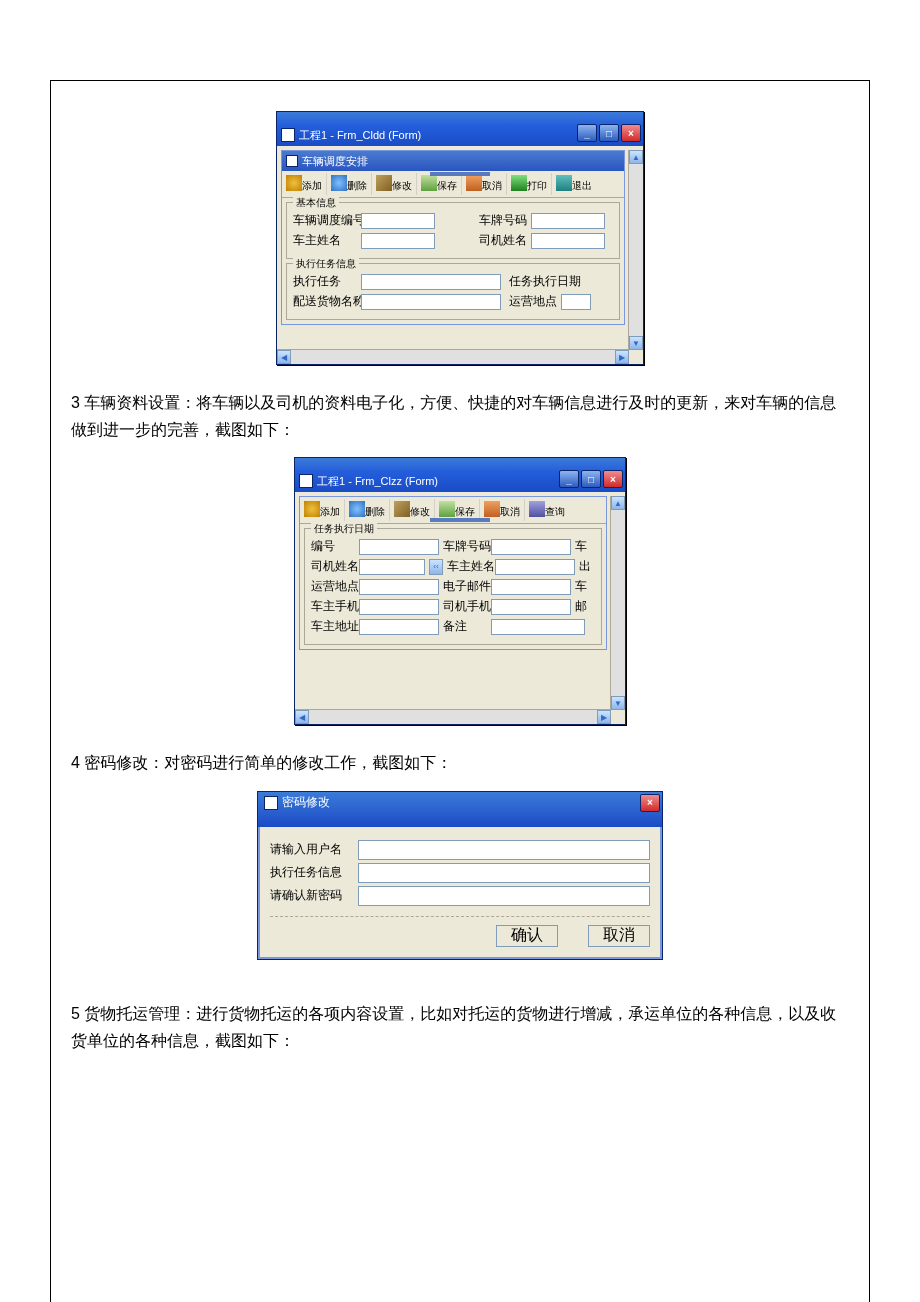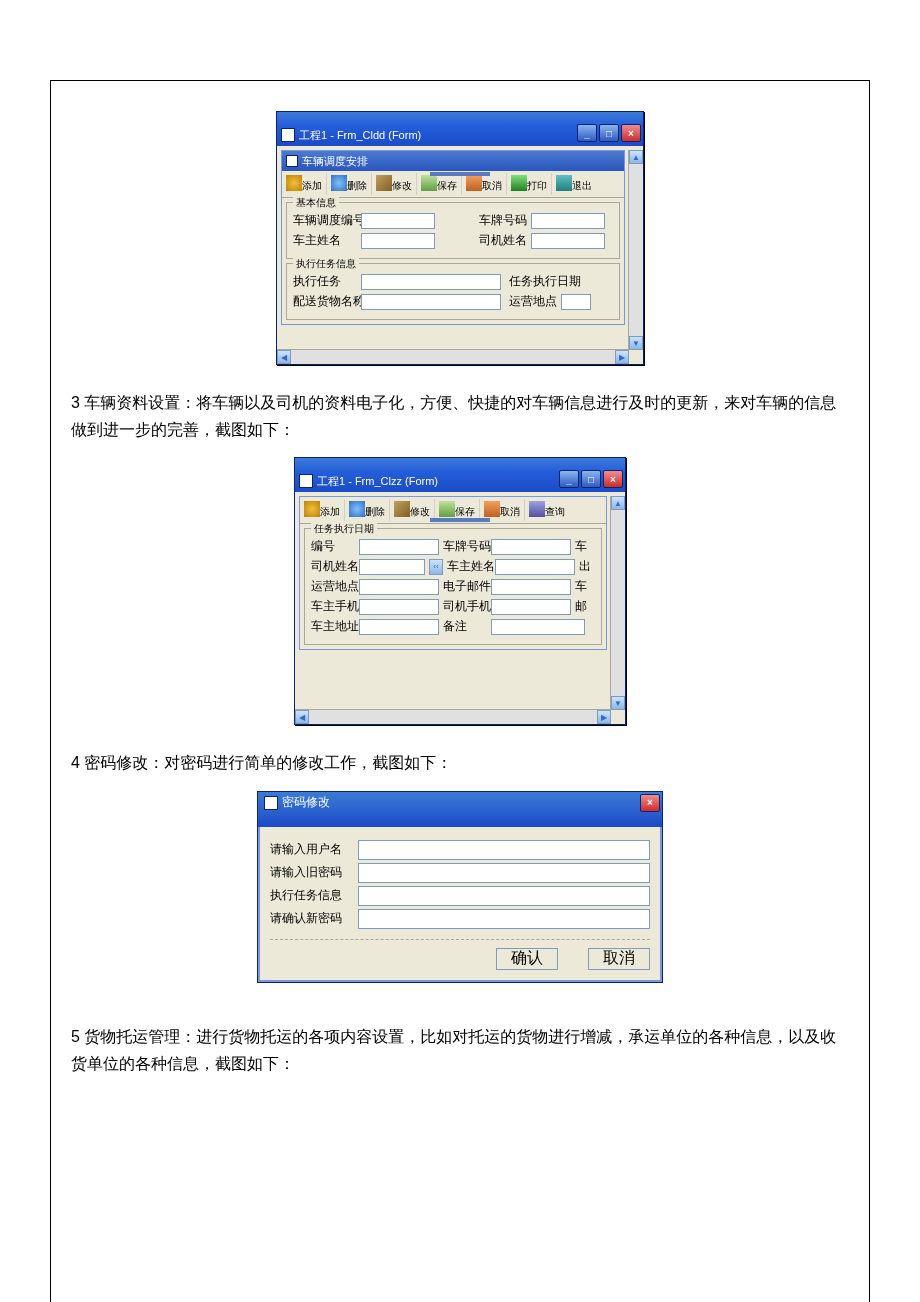--- a/index.html
+++ b/index.html
@@ -260,24 +260,20 @@
               <span>密码修改</span>
             </div>
     <div class="xp-btn xp-close">×</div>
   </div>
   <div class="pw-body">
     <div class="pw-row">
               <span class="pw-lbl">请输入用户名</span>
               <div class="pw-inp"></div>
             </div>
     <div class="pw-row">
-              <span class="pw-lbl">请输入旧密码</span>
-              <div class="pw-inp"></div>
-            </div>
-    <div class="pw-row">
               <span class="pw-lbl">执行任务信息</span>
               <div class="pw-inp"></div>
             </div>
     <div class="pw-row">
               <span class="pw-lbl">请确认新密码</span>
               <div class="pw-inp"></div>
             </div>
     <div class="pw-btns">
       <div class="pw-btn">
                 <span>确认</span>

